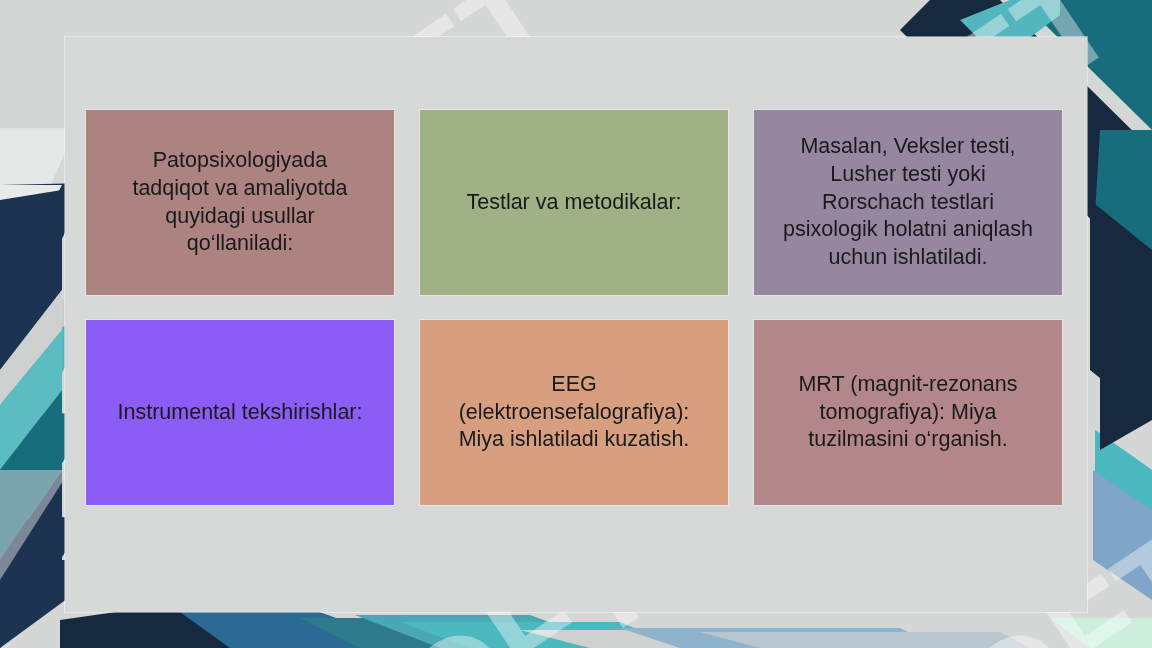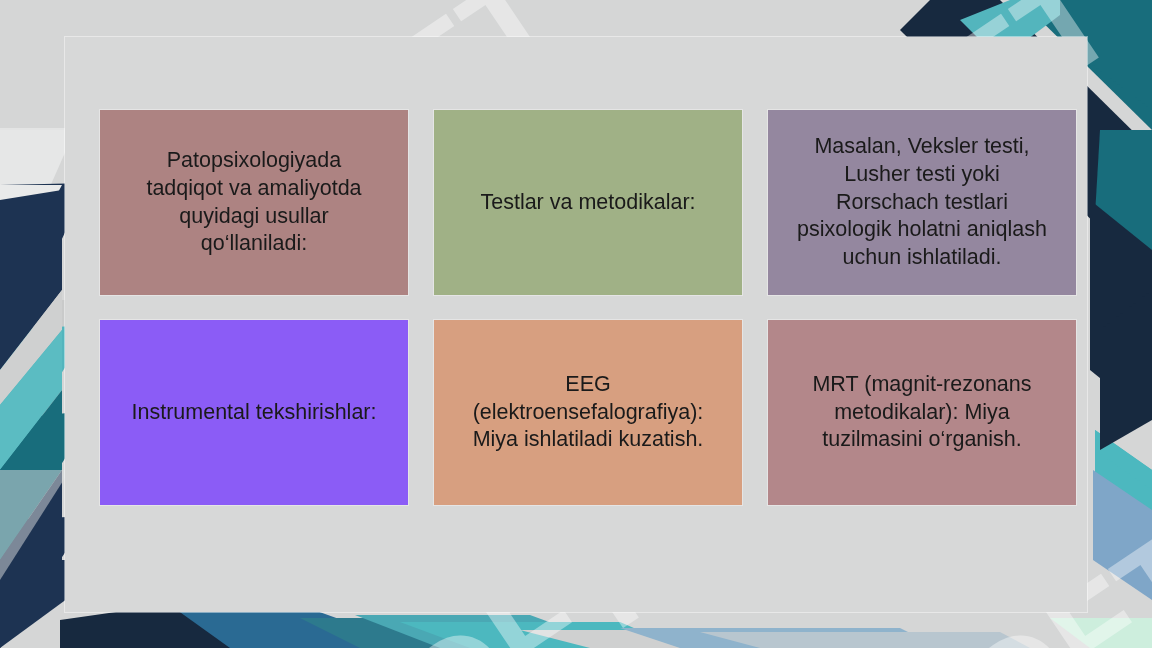--- a/index.html
+++ b/index.html
@@ -50,21 +50,21 @@
     top: 37px;
     width: 1022px;
     height: 575px;
     background: #d7d8d8;
     box-shadow: 0 0 0 1px rgba(255,255,255,0.45);
   }
 
   
   #grid {
     position: absolute;
-    left: 100px;
+    left: 86px;
     top: 110px;
     width: 982px;
     display: grid;
     grid-template-columns: 308px 308px 308px;
     grid-template-rows: 185px 185px;
     column-gap: 26px;
     row-gap: 25px;
   }
   .cell {
     position: relative;
@@ -197,19 +197,19 @@
     </div>
 
     <div class="cell" style="background:#d79f80">
       <div class="cell-text">EEG
 (elektroensefalografiya):
 Miya ishlatiladi kuzatish.</div>
     </div>
 
     <div class="cell" style="background:#b3878a">
       <div class="cell-text">MRT (magnit-rezonans
-metodikalar): Miya
+tomografiya): Miya
 tuzilmasini o‘rganish.</div>
     </div>
 
   </div>
 
 </div>
 
 </body></html>

